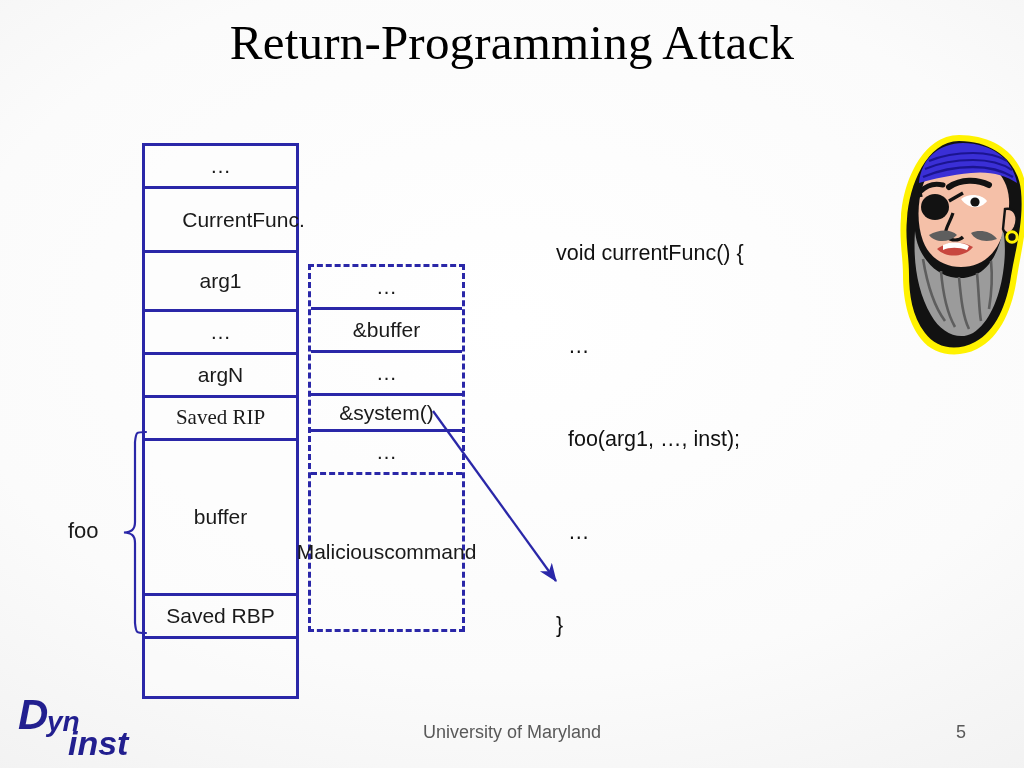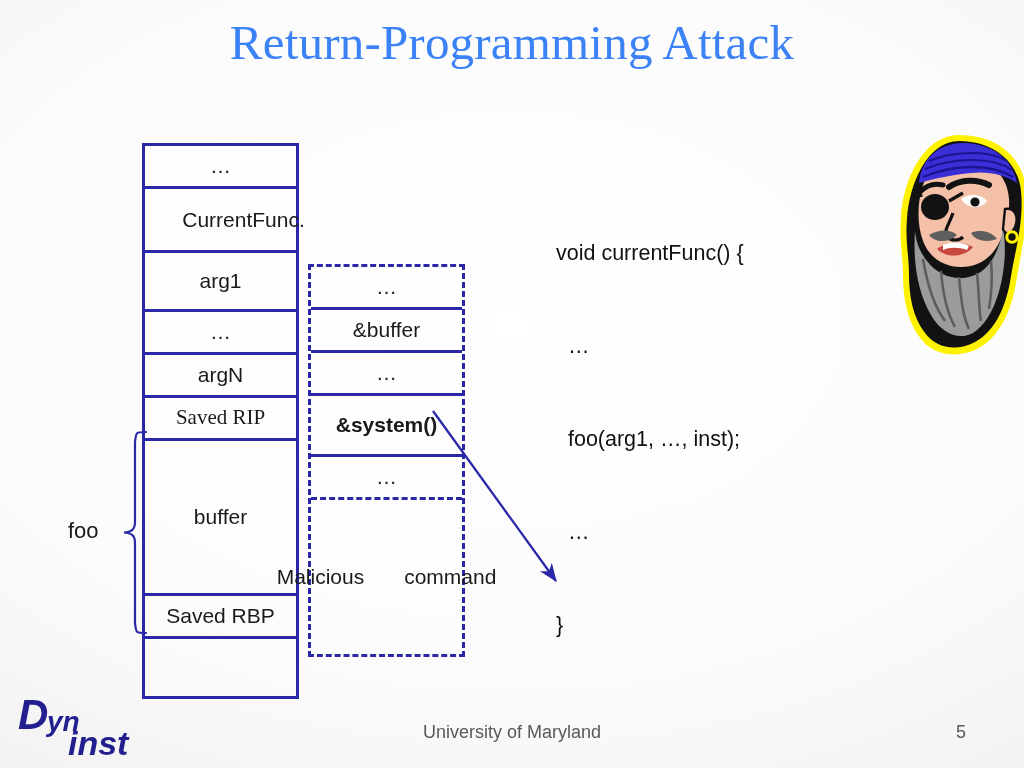--- a/index.html
+++ b/index.html
@@ -21,21 +21,21 @@
 
   
   #title {
     position: absolute;
     left: 0;
     top: 14px;
     width: 1024px;
     text-align: center;
     font-family: "Liberation Serif", serif;
     font-size: 49px;
-    color: #3b82f6;
+    color: #000000;
     letter-spacing: 0.2px;
     white-space: nowrap;
   }
 
   
   #stack-diagram {
     position: absolute;
     left: 0; top: 0;
     width: 1024px; height: 768px;
     pointer-events: none;
@@ -89,27 +89,27 @@
     box-sizing: border-box;
     display: flex;
     align-items: center;
     justify-content: center;
     text-align: center;
     font-size: 21px;
     color: #1a1a1a;
     line-height: 1.14;
     padding: 0 2px;
   }
-  .rcell:last-child { border-bottom: none; gap: 20px; }
+  .rcell:last-child { border-bottom: none; }
   .rcell.dashed-bottom { border-bottom: 3px dashed #2a27a8; }
 
   .r-dots   { height: 43px; }
   .r-buf    { height: 43px; }
   .r-dots2  { height: 43px; }
-  .r-sys    { height: 61px; font-weight: bold; }
+  .r-sys    { height: 36px; }
   .r-dots3  { height: 43px; }
   .r-mal    { height: 154px; }
 
   
   #foo-brace-group {
     position: absolute;
     left: 60px;
     top: 430px;
     width: 90px;
     height: 205px;

